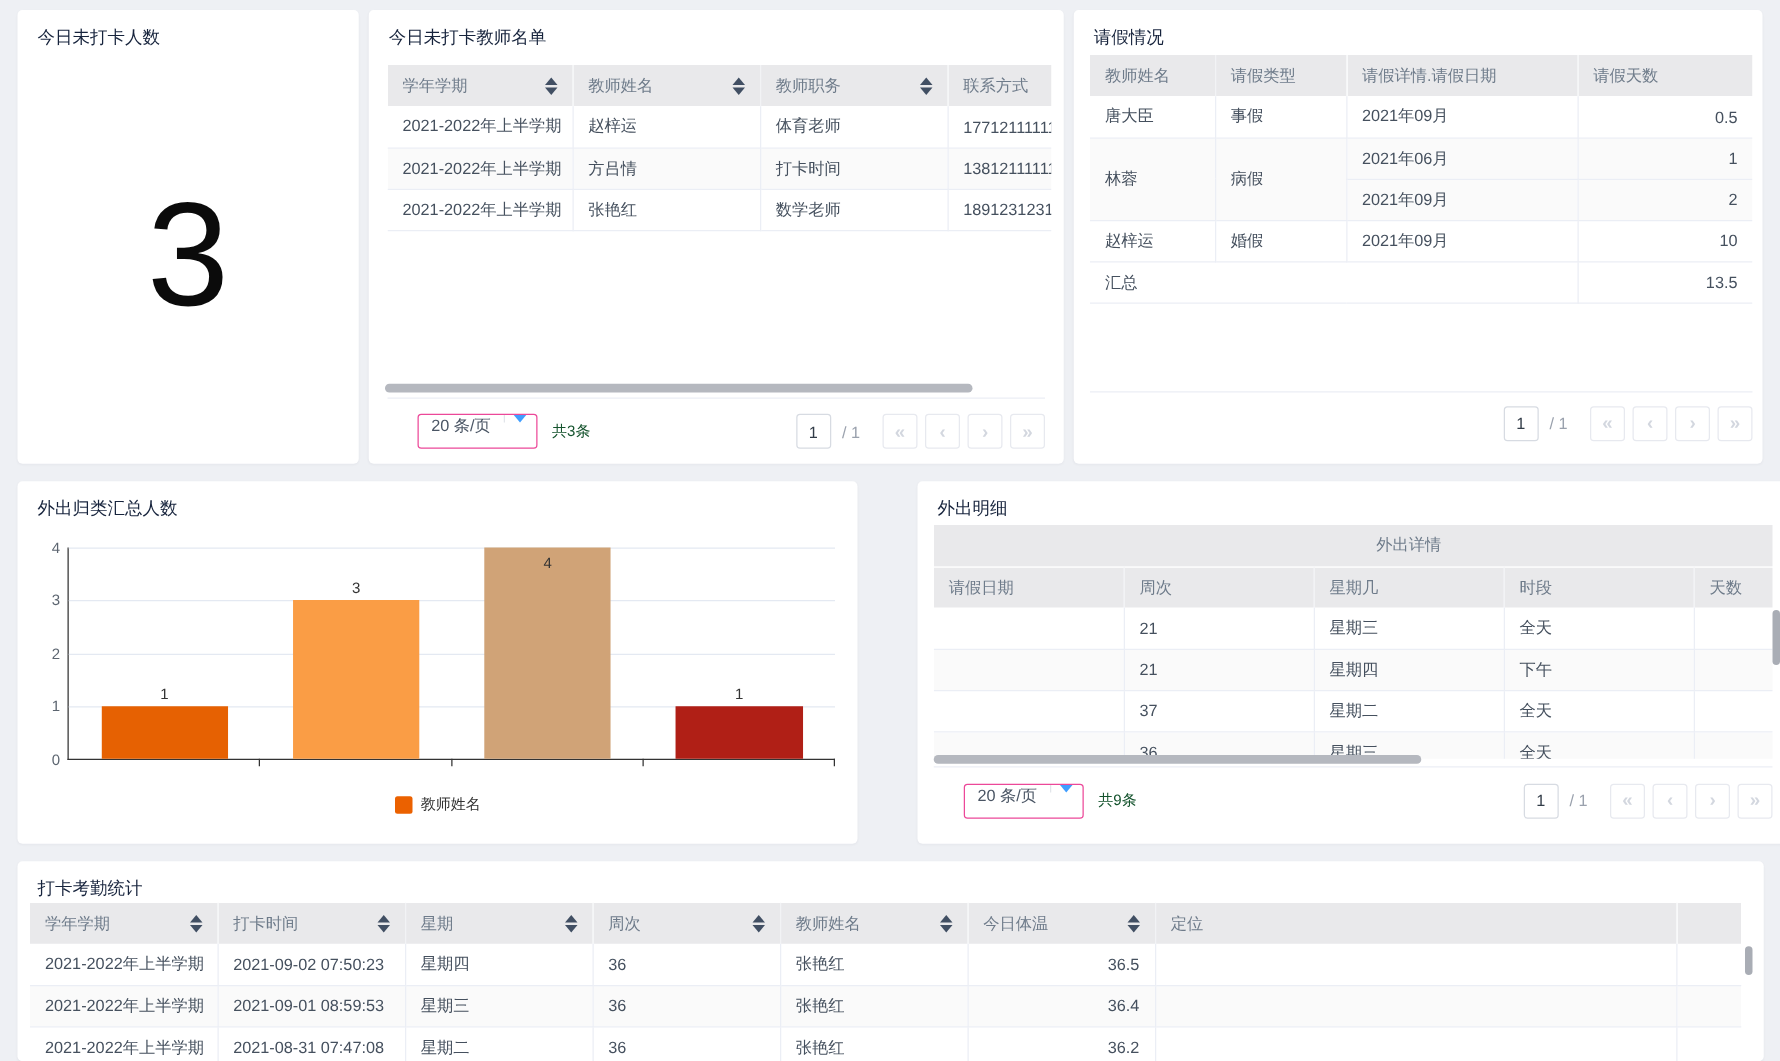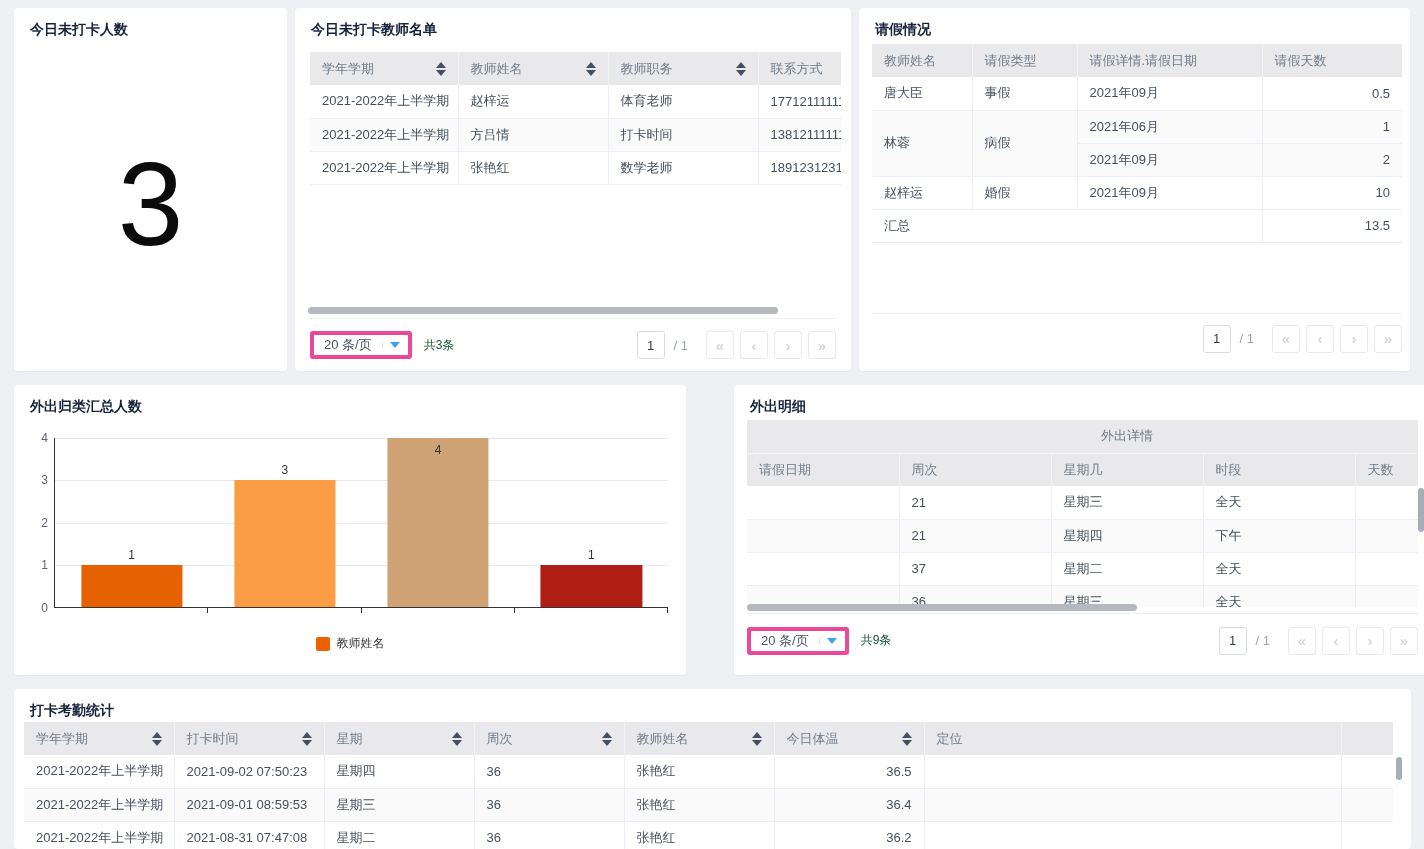--- a/index.html
+++ b/index.html
@@ -1,20 +1,20 @@
 <!DOCTYPE html>
 <html><head>
 <meta charset="utf-8">
 <style>
   * { margin:0; padding:0; box-sizing:border-box; }
   html,body { width:1424px; height:849px; overflow:hidden; }
   body { font-family:"Liberation Sans","DejaVu Sans",sans-serif; background:#eef0f4; position:relative; }
 
   .card { position:absolute; background:#fff; border-radius:4px; box-shadow:0 1px 2px rgba(0,21,41,.04); overflow:hidden; }
-  .card-title { font-size:14px; font-weight:700; color:#16233c; position:absolute; top:13px; left:16px; white-space:nowrap; }
+  .card-title { font-size:14px; font-weight:400; color:#16233c; position:absolute; top:13px; left:16px; white-space:nowrap; }
 
   
   .card-count  { left:14px;  top:8px;   width:273px;  height:363px; }
   .card-list   { left:295px; top:8px;   width:556px;  height:363px; }
   .card-leave  { left:859px; top:8px;   width:551px;  height:363px; }
   .card-chart  { left:14px;  top:385px; width:672px;  height:290px; }
   .card-outing { left:734px; top:385px; width:697px;  height:290px; }
   .card-attend { left:14px;  top:689px; width:1397px; height:160px;padding-left:26px; }
 
   
@@ -39,21 +39,21 @@
   .sort .up   { border-bottom:6px solid #414f63; }
   .sort .down { border-top:6px solid #414f63; }
 
   
   .hscroll { position:absolute; height:7px; border-radius:4px; background:#b5b8bf; }
   .vscroll { position:absolute; width:6px;  border-radius:3px; background:#a9adb5; }
 
   
   .pager { position:absolute; display:flex; align-items:center; border-top:1px solid #ebeef5; font-size:12px; }
   .pager .spacer { flex:1; }
-  .size-select { display:flex; align-items:center; height:28px; border:4px solid #ec4899; border-radius:3px; background:#fff; cursor:pointer; }
+  .size-select { display:flex; align-items:flex-start; height:28px; border:1px solid #ec4899; border-radius:3px; background:#fff; cursor:pointer;margin-left:24px; }
   .size-select .lbl { display:flex; align-items:center; padding:0 10px; font-size:13px; color:#4a5564; }
   .size-select .caret-box { width:26px; border-left:1px solid #e2e5ea; display:flex; align-items:center; justify-content:center; }
   .caret-down { width:0; height:0; border-left:5px solid transparent; border-right:5px solid transparent; border-top:6px solid #409eff; }
   .total { margin-left:12px; color:#14532d; font-size:12px; }
   .page-input { width:28px; height:28px; border:1px solid #d7dbe2; border-radius:3px; background:#fff; display:flex; align-items:center; justify-content:center; font-size:13px; color:#323c48; }
   .page-of { margin:0 12px 0 9px; font-size:13px; color:#9aa1ad; }
   .nav-btn { width:28px; height:28px; margin-left:6px; border:1px solid #e7e9ef; border-radius:3px; background:#fff; color:#d3d7df; font-size:15px; line-height:1; display:flex; align-items:center; justify-content:center; cursor:default; font-weight:700; }
 
   
   .plot { position:absolute; left:40px; top:53px; width:614px; height:170px; border-left:1px solid #333; border-bottom:1px solid #333; }

